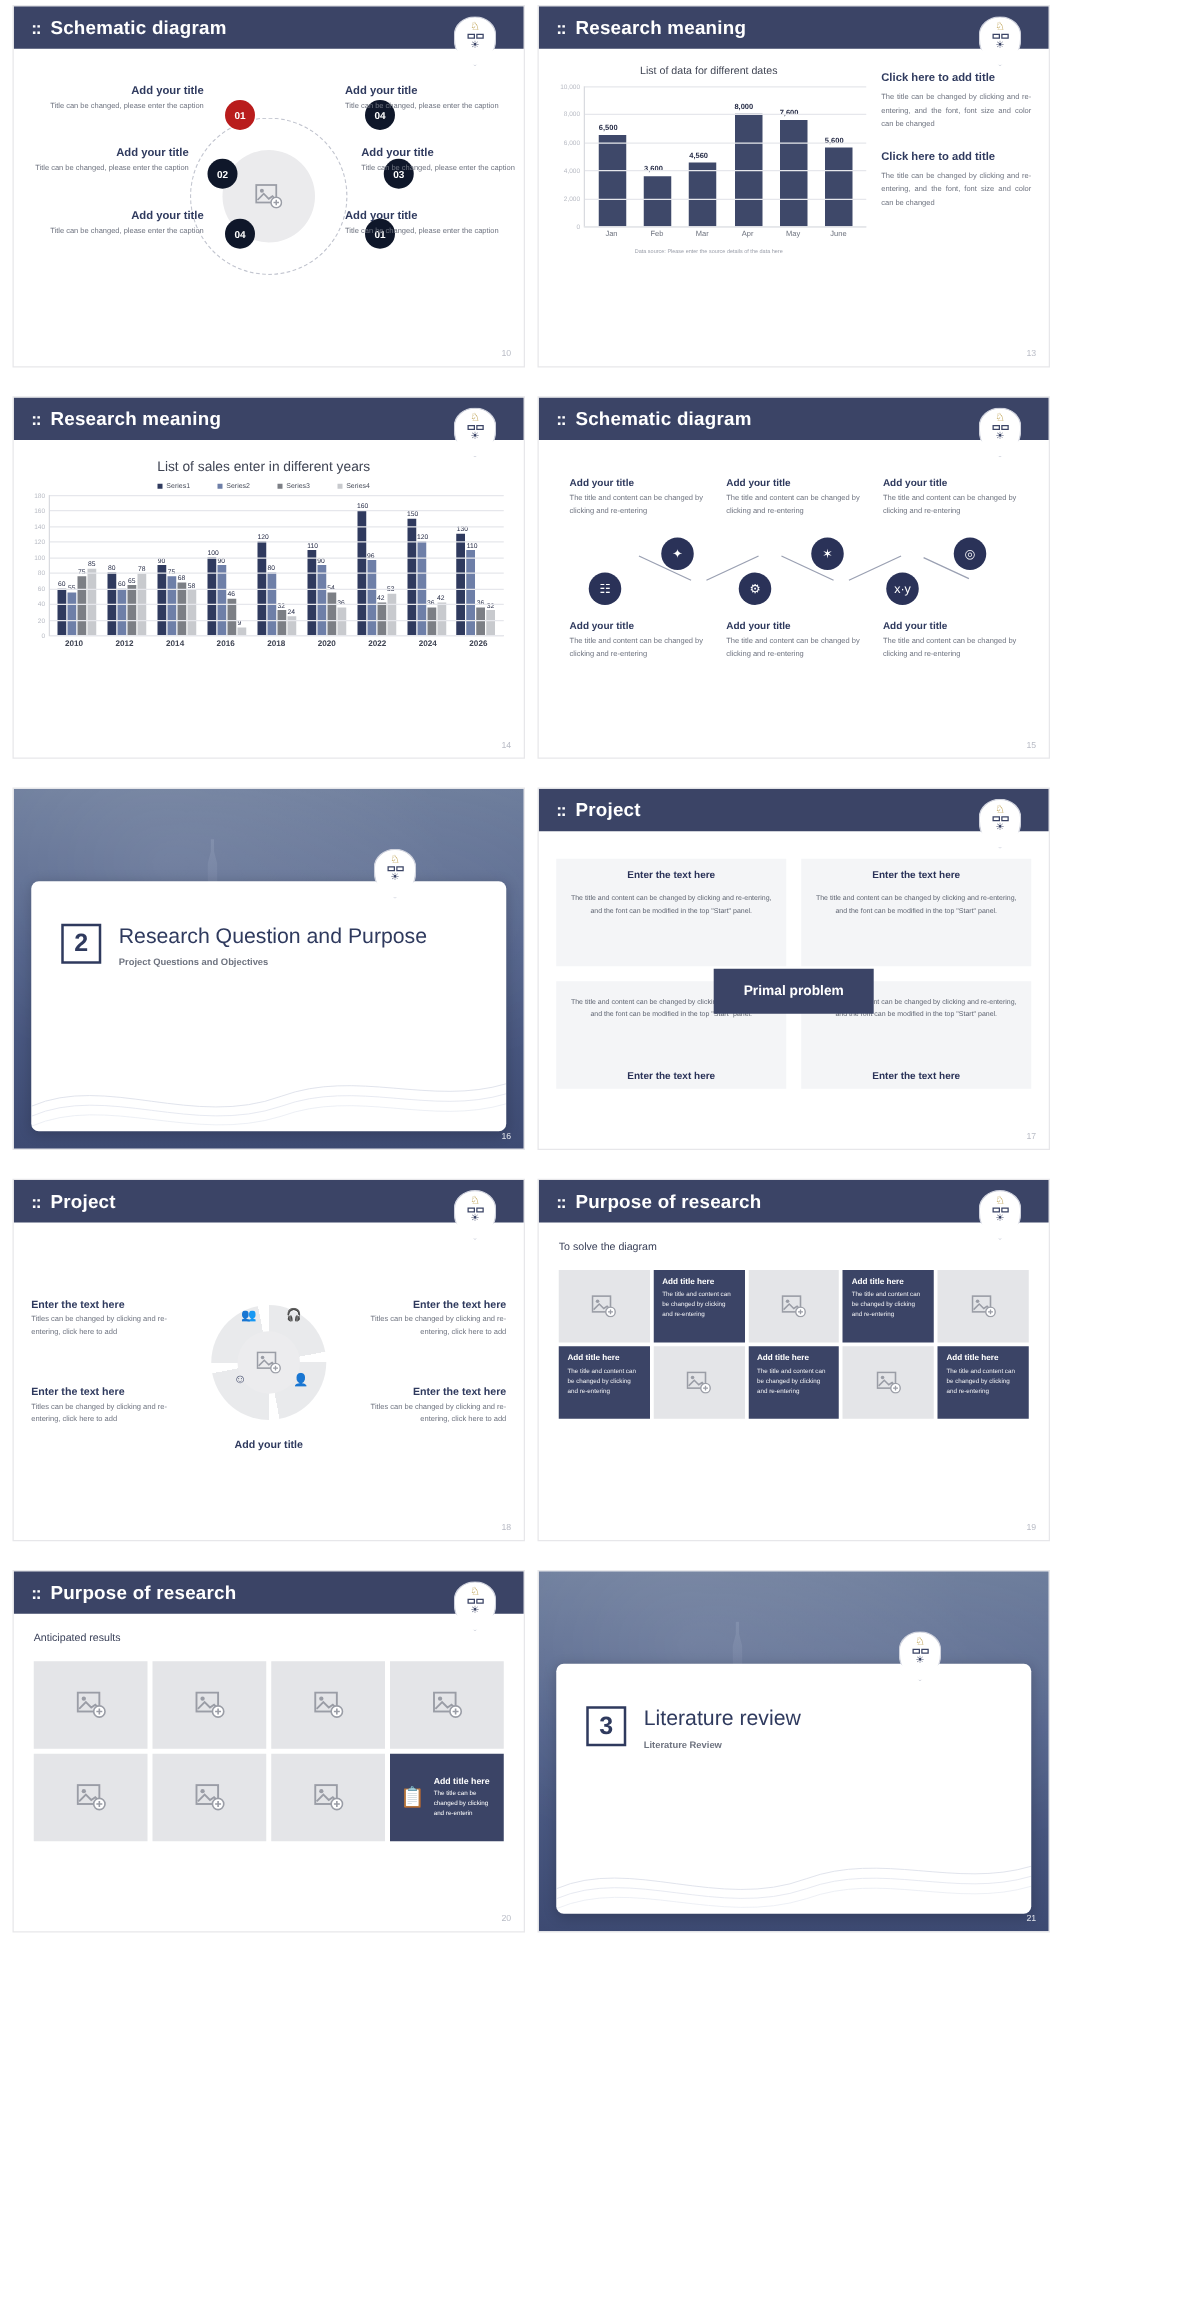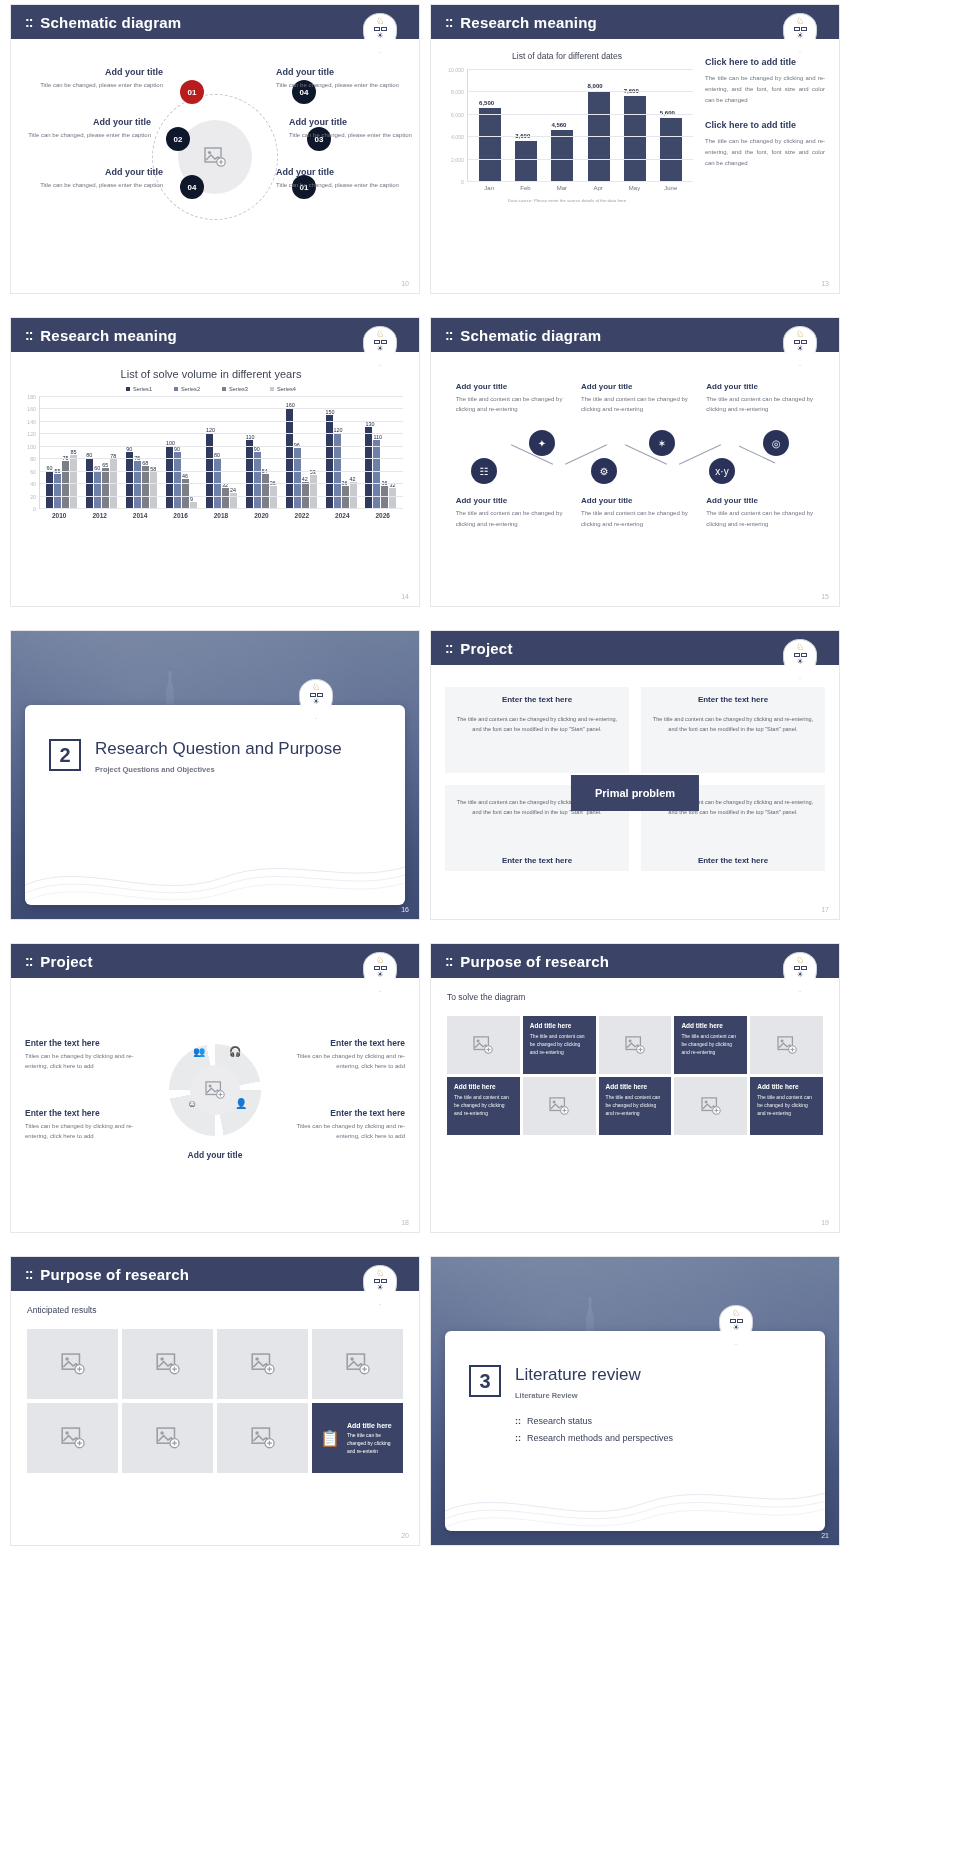--- a/index.html
+++ b/index.html
@@ -387,21 +387,21 @@
       <div class="shield">
           <div class="lion">♘</div>
         <div class="books">
             <div class="bk"></div>
             <div class="bk"></div>
           </div>
         <div class="sun">☀</div>
         </div>
     </div>
     <div class="s3-body">
-      <div class="ch-title2">List of solve volume in different years</div>
+      <div class="ch-title2">List of sales enter in different years</div>
       <div class="legend" id="legend3">
           <div class="li">
             <span class="sw" style="background: rgb(47, 58, 94);"></span>
             <span>Series1</span>
           </div>
           <div class="li">
             <span class="sw" style="background: rgb(110, 127, 168);"></span>
             <span>Series2</span>
           </div>
           <div class="li">
@@ -1035,24 +1035,20 @@
     <div class="card">
       <svg class="wave" viewBox="0 0 380 64" preserveAspectRatio="none">
         <path d="M0,44 C60,18 130,62 200,36 C260,14 320,44 380,26" fill="none" stroke="#b9c0d4" stroke-width=".7"></path>
         <path d="M0,52 C60,26 130,68 200,44 C260,22 320,52 380,34" fill="none" stroke="#c8cedf" stroke-width=".7"></path>
         <path d="M0,60 C60,34 130,74 200,52 C260,30 320,60 380,42" fill="none" stroke="#d6dbe8" stroke-width=".7"></path>
       </svg>
       <div class="card-inner">
         <div class="numbox">3</div>
         <div class="sec-title">Literature review</div>
         <div class="sec-sub">Literature Review</div>
-        <ul class="sec-list">
-          <li><span class="dd">::</span><span>Research status</span></li>
-          <li><span class="dd">::</span><span>Research methods and perspectives</span></li>
-        </ul>
       </div>
     </div>
     <div class="crest" style="top:48px;right:86px">
       <div class="shield">
           <div class="lion">♘</div>
         <div class="books">
             <div class="bk"></div>
             <div class="bk"></div>
           </div>
         <div class="sun">☀</div>

